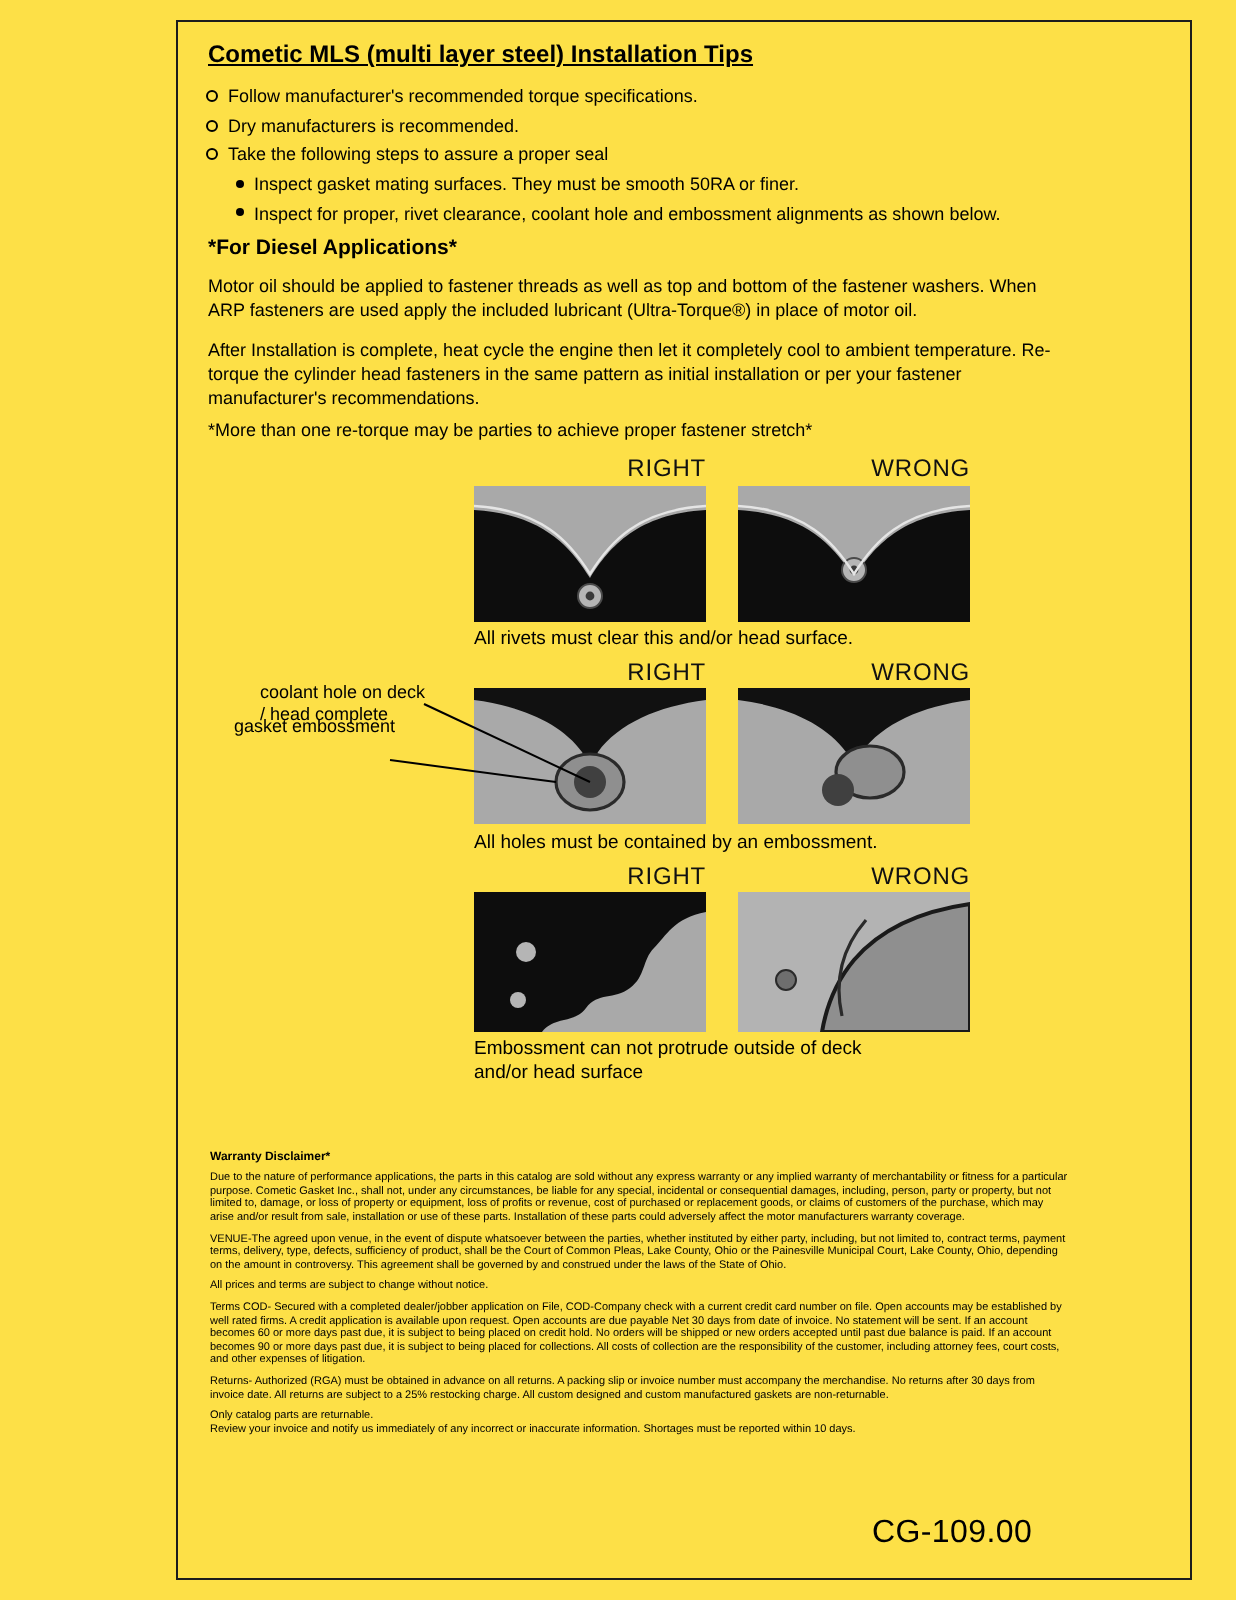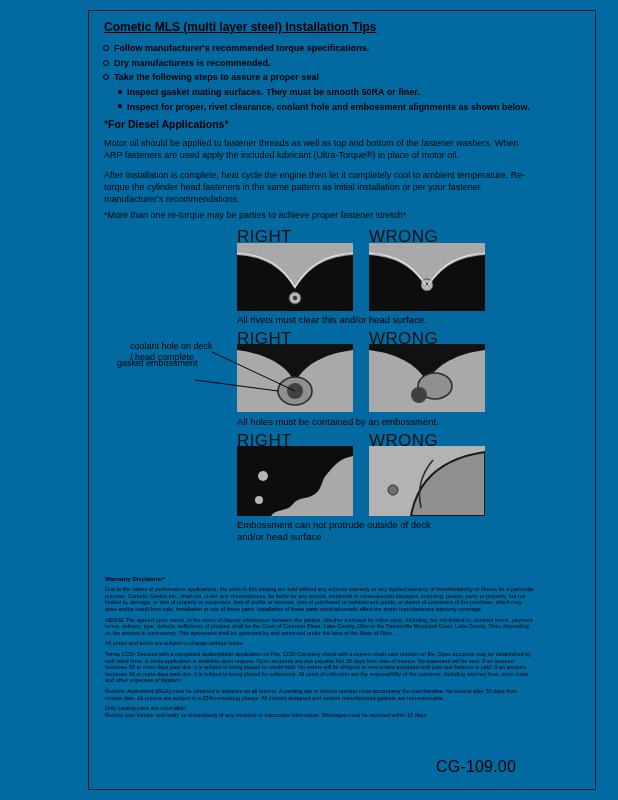--- a/index.html
+++ b/index.html
@@ -1,30 +1,30 @@
 <!DOCTYPE html>
 <html><head>
 <meta charset="utf-8">
 <style>
   html,body { margin:0; padding:0; background:#ffffff; }
-  .page { position:relative; width:618px; height:800px; background:#0369a1;
+  .page { position:relative; width:618px; height:800px; background:#fde047;
           font-family:"Liberation Sans", sans-serif; color:#000; overflow:hidden; }
   .abs { position:absolute; }
   .border-box { position:absolute; left:88px; top:10px; width:508px; height:780px;
                 border:1px solid #1c1c1c; box-sizing:border-box; }
   .title { font-size:12px; font-weight:bold; text-decoration:underline; white-space:nowrap; }
   .body-txt { font-size:9px; line-height:1.35; }
-  .bullet-row { display:flex; align-items:flex-start; margin-bottom:2.6px;font-weight:bold; }
+  .bullet-row { display:flex; align-items:flex-start; margin-bottom:2.6px; }
   .bullet-row.sub { margin-left:15px; }
   .marker-hollow { flex:0 0 auto; width:4px; height:4px; border:1px solid #000; border-radius:50%;
                    margin:3px 5px 0 0; }
   .marker-solid { flex:0 0 auto; width:4px; height:4px; background:#000; border-radius:50%;
                   margin:3.5px 5px 0 0; }
   .heading-b { font-size:10.5px; font-weight:bold; white-space:nowrap; }
-  .rw-header { width:116px; text-align:left; font-size:17px; letter-spacing:0.4px; color:#111; }
+  .rw-header { width:116px; text-align:right; font-size:12px; letter-spacing:0.4px; color:#111; }
   .caption { font-size:9.5px; line-height:1.3; }
   .callout { font-size:9px; line-height:1.25; }
   .panel { width:116px; display:block; }
   .fineprint { font-size:5.5px; line-height:1.2; width:430px; }
   .fineprint h4 { font-size:6px; margin:0 0 3px 0; }
   .fineprint p { margin:0 0 4px 0; }
   .fineprint p.tight { margin:0; }
   .footer-code { font-size:16px; letter-spacing:0.2px; }
   .leader { overflow:visible; }
 </style>

